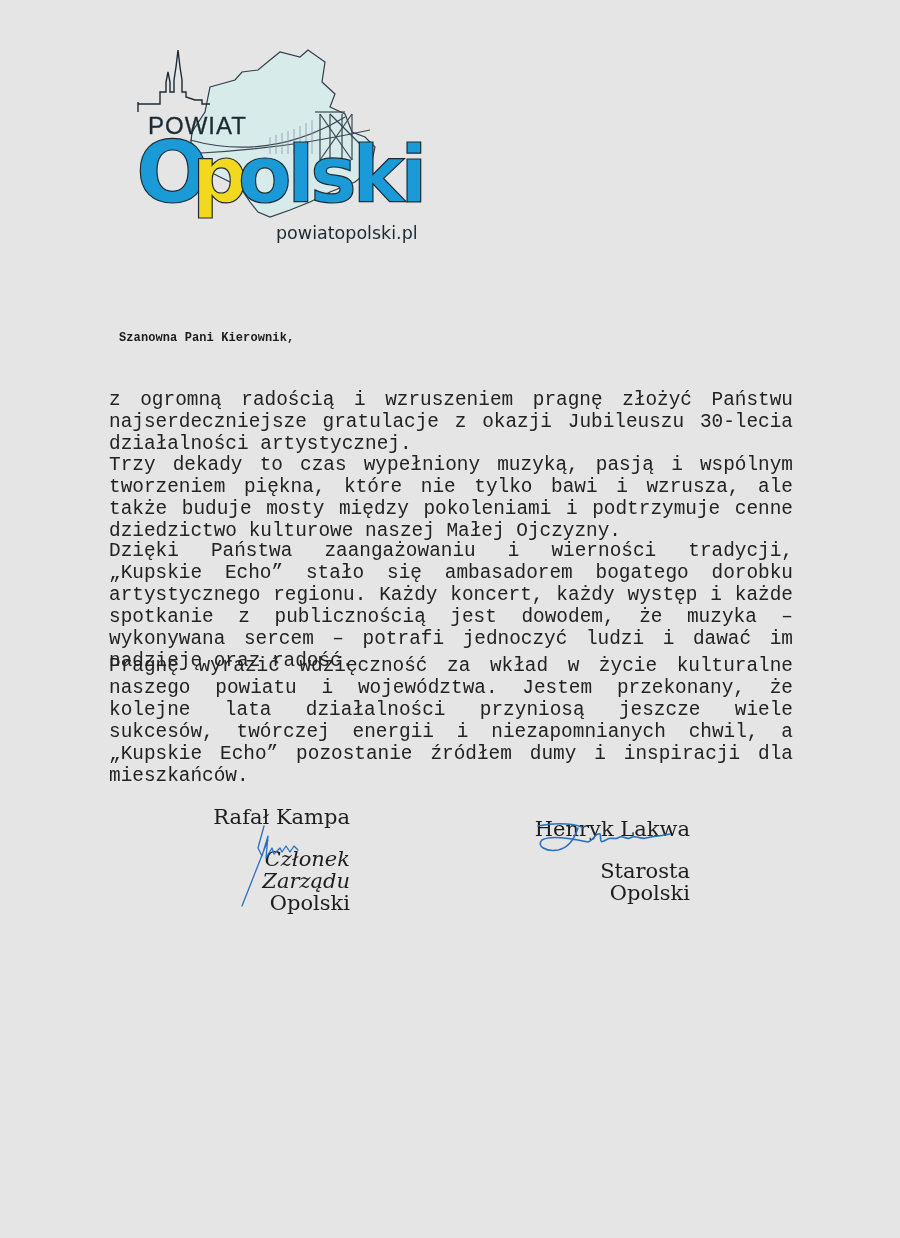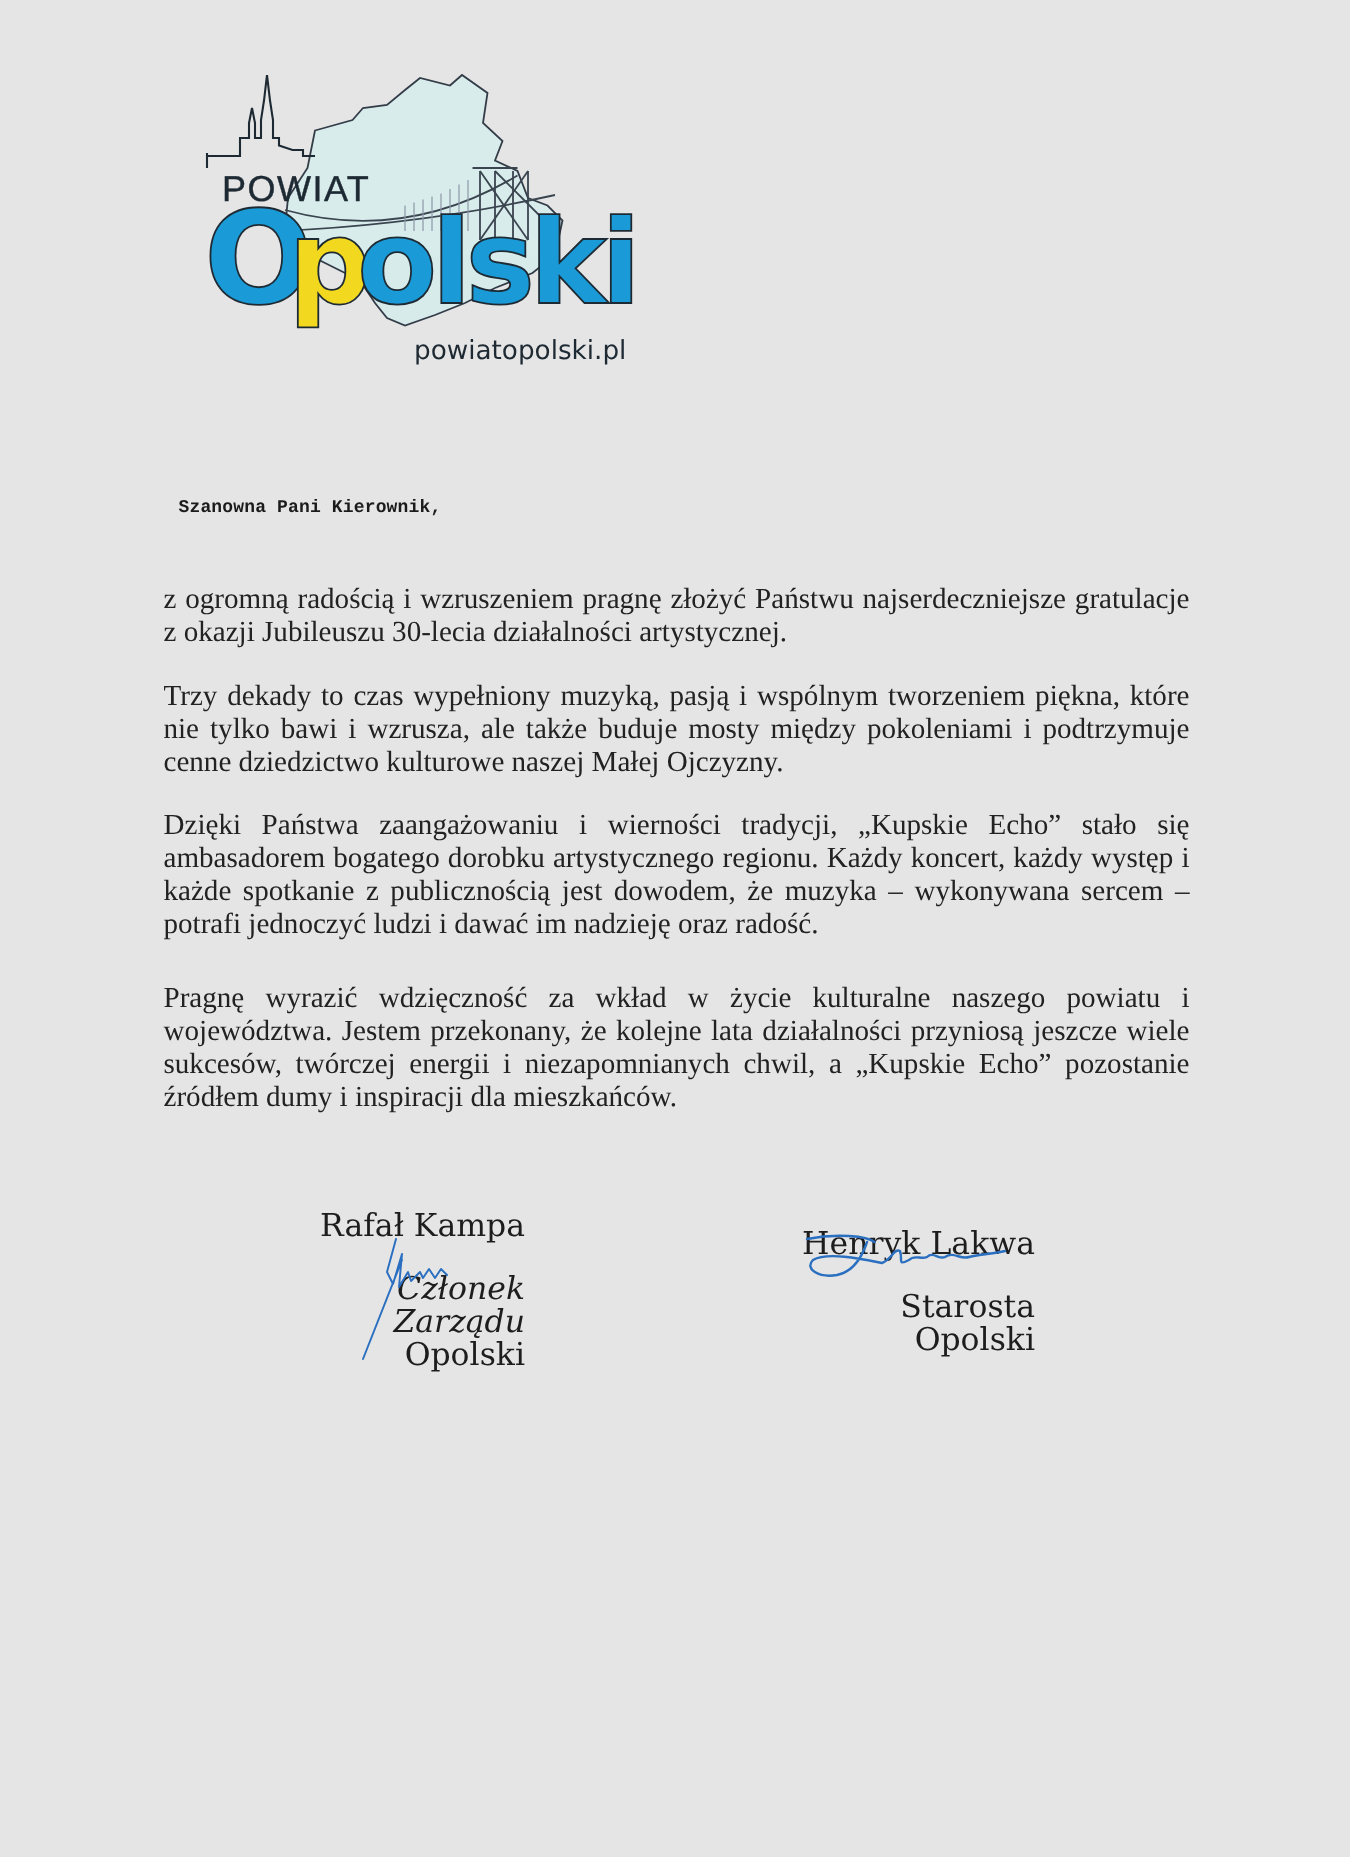--- a/index.html
+++ b/index.html
@@ -37,21 +37,21 @@
       font-size: 12px;
       line-height: 22px;
       color: #1b1b1b;
       letter-spacing: 0.1px;
       margin-left: 10px;
     }
     .body-text {
       position: absolute;
       left: 109px;
       width: 684px;
-      font-family: Liberation Serif, serif;
+      font-family: Liberation Mono, monospace;
       font-size: 19.4px;
       line-height: 22px;
       color: #222;
       text-align: justify;
       text-align-last: left;
     }
     .p1 { top: 389px; }
     .p2 { top: 454px; }
     .p3 { top: 540px; }
     .p4 { top: 640px; margin-top: 15px; }

